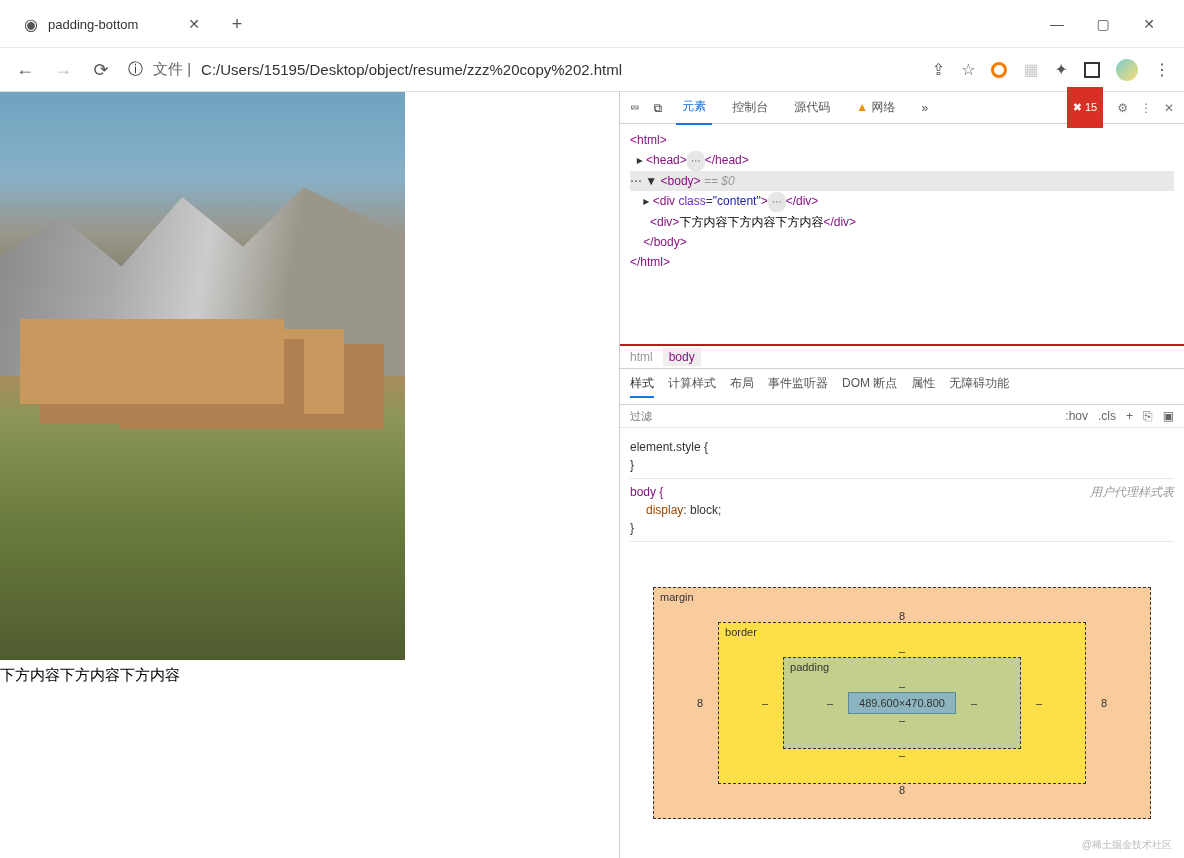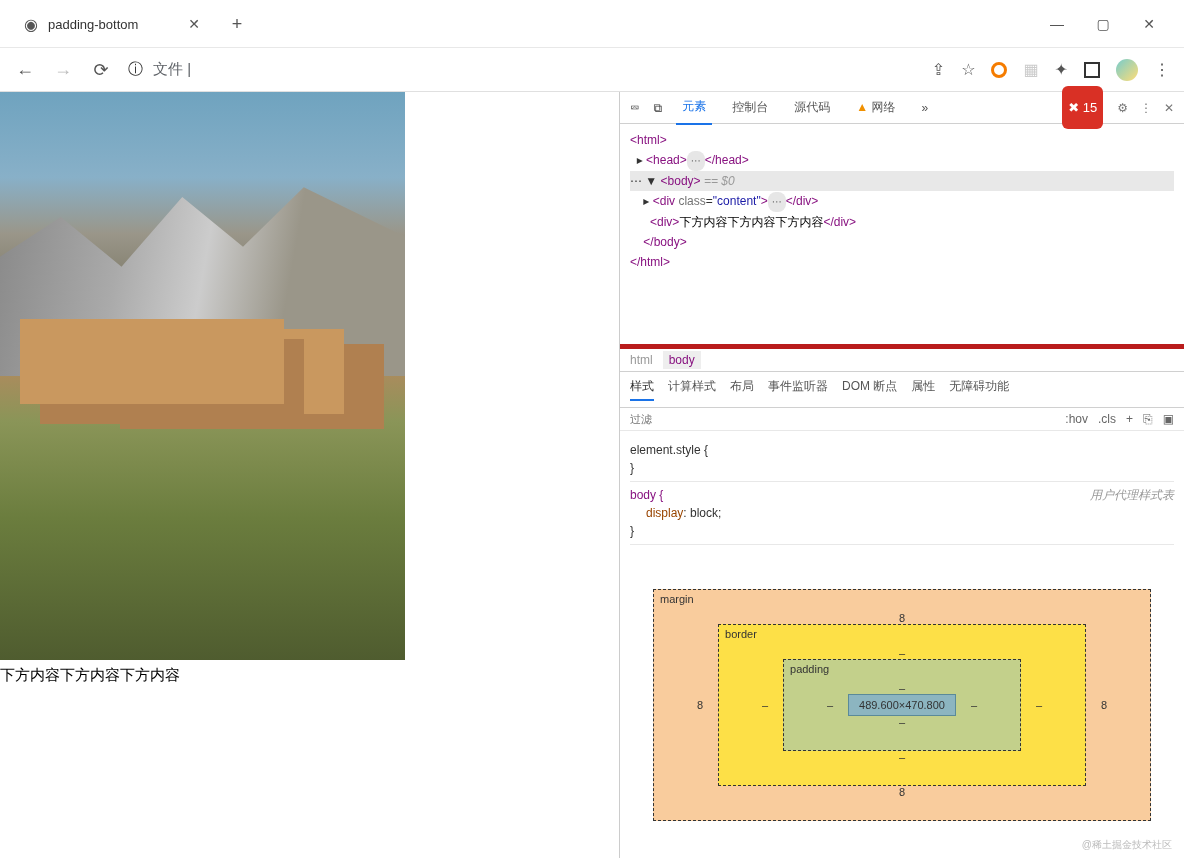--- a/index.html
+++ b/index.html
@@ -34,35 +34,35 @@
 .photo::before{content:"";position:absolute;top:15%;left:0;right:0;height:35%;background:linear-gradient(100deg,#888 0%,#aaa 30%,#ccc 50%,#9a9689 70%);clip-path:polygon(0 40%,15% 20%,30% 45%,45% 10%,60% 35%,75% 5%,100% 30%,100% 100%,0 100%);}
 .photo::after{content:"";position:absolute;top:40%;left:5%;right:30%;height:15%;background:#c9985f;box-shadow:20px 20px 0 #b08050, 60px 10px 0 #c9985f, 100px 25px 0 #b08050;}
 .page-text { font-size: 15px; padding: 6px 0; }
 
 
 .devtools { flex: 1; display: flex; flex-direction: column; background: #fff; font-size: 12px; color: #333; }
 .dt-toolbar { height: 32px; display: flex; align-items: center; gap: 14px; padding: 0 10px; border-bottom: 1px solid #d0d0d0; }
 .dt-tab { padding: 8px 6px; color: #555; }
 .dt-tab.active { color: #1a73e8; border-bottom: 2px solid #1a73e8; }
 .dt-warn { color: #f09000; }
-.dt-badge { background: #d93025; color: #fff; padding: 14px 6px; border-radius: 6px; font-size: 13px; margin-left: auto; }
+.dt-badge { background: #d93025; color: #fff; padding: 14px 6px; border-radius: 0; font-size: 11px; margin-left: auto; }
 .dt-toolbar-right { display: flex; align-items: center; gap: 12px; color: #777; }
 
 .dom-tree { padding: 6px 10px; font-family: Menlo, Consolas, monospace; font-size: 12px; line-height: 20px; height: 220px; overflow: hidden; }
 .dom-tree .tag { color: #881280; }
-.dom-tree .attr-n { color: #737373; }
+.dom-tree .attr-n { color: #6d28d9; }
 .dom-tree .attr-v { color: #1a1aa6; }
 .dom-tree .doctype { color: #999; }
 .dom-tree .txt { color: #000; }
 .dom-line { white-space: pre; }
 .dom-line.selected { background: #e8e8e8; }
 .dom-line .hint { color: #999; font-style: italic; }
 .collapse-pill { display:inline-block; background:#e6e6e6; border-radius:8px; padding:0 4px; font-size:10px; color:#666; }
 
-.crumbs { border-top: 5px solid #b91c1c; border-bottom: 1px solid #d0d0d0; padding: 4px 10px; font-size: 12px; color: #999; }
+.crumbs { border-top: 2px solid #b91c1c; border-bottom: 1px solid #d0d0d0; padding: 4px 10px; font-size: 12px; color: #999; }
 .crumbs .sel { color: #881280; background:#eee; padding:2px 6px; }
 
 .style-tabs { display: flex; gap: 14px; padding: 6px 10px; border-bottom: 1px solid #d0d0d0; font-size: 12px; color: #555; }
 .style-tabs .active { color: #333; border-bottom: 2px solid #1a73e8; padding-bottom:4px; }
 
 .filter-row { display: flex; align-items: center; padding: 4px 10px; border-bottom: 1px solid #e8e8e8; color: #999; }
 .filter-row input { border: none; flex: 1; font-size: 11px; outline:none; }
 .filter-row .ctl { margin-left: 10px; color: #666; font-size: 12px; }
 
 .style-rules { padding: 6px 10px; font-family: Menlo, Consolas, monospace; font-size: 12px; line-height: 18px; }
@@ -103,20 +103,21 @@
   <div class="new-tab">+</div>
 </div>
 
 <div class="addr-bar">
   <span class="nav-btn">←</span>
   <span class="nav-btn disabled">→</span>
   <span class="nav-btn">⟳</span>
   <div class="url-field">
     <span>ⓘ</span>
     <span class="url-prefix">文件 |</span>
+    <span>C:/Users/15195/Desktop/object/resume/zzz%20copy%202.html</span>
   </div>
   <div class="toolbar-icons">
     <span>⇪</span>
     <span>☆</span>
     <span class="ring"></span>
     <span style="color:#ccc">▦</span>
     <span>✦</span>
     <span class="square-box"></span>
     <span class="avatar"></span>
     <span>⋮</span>

